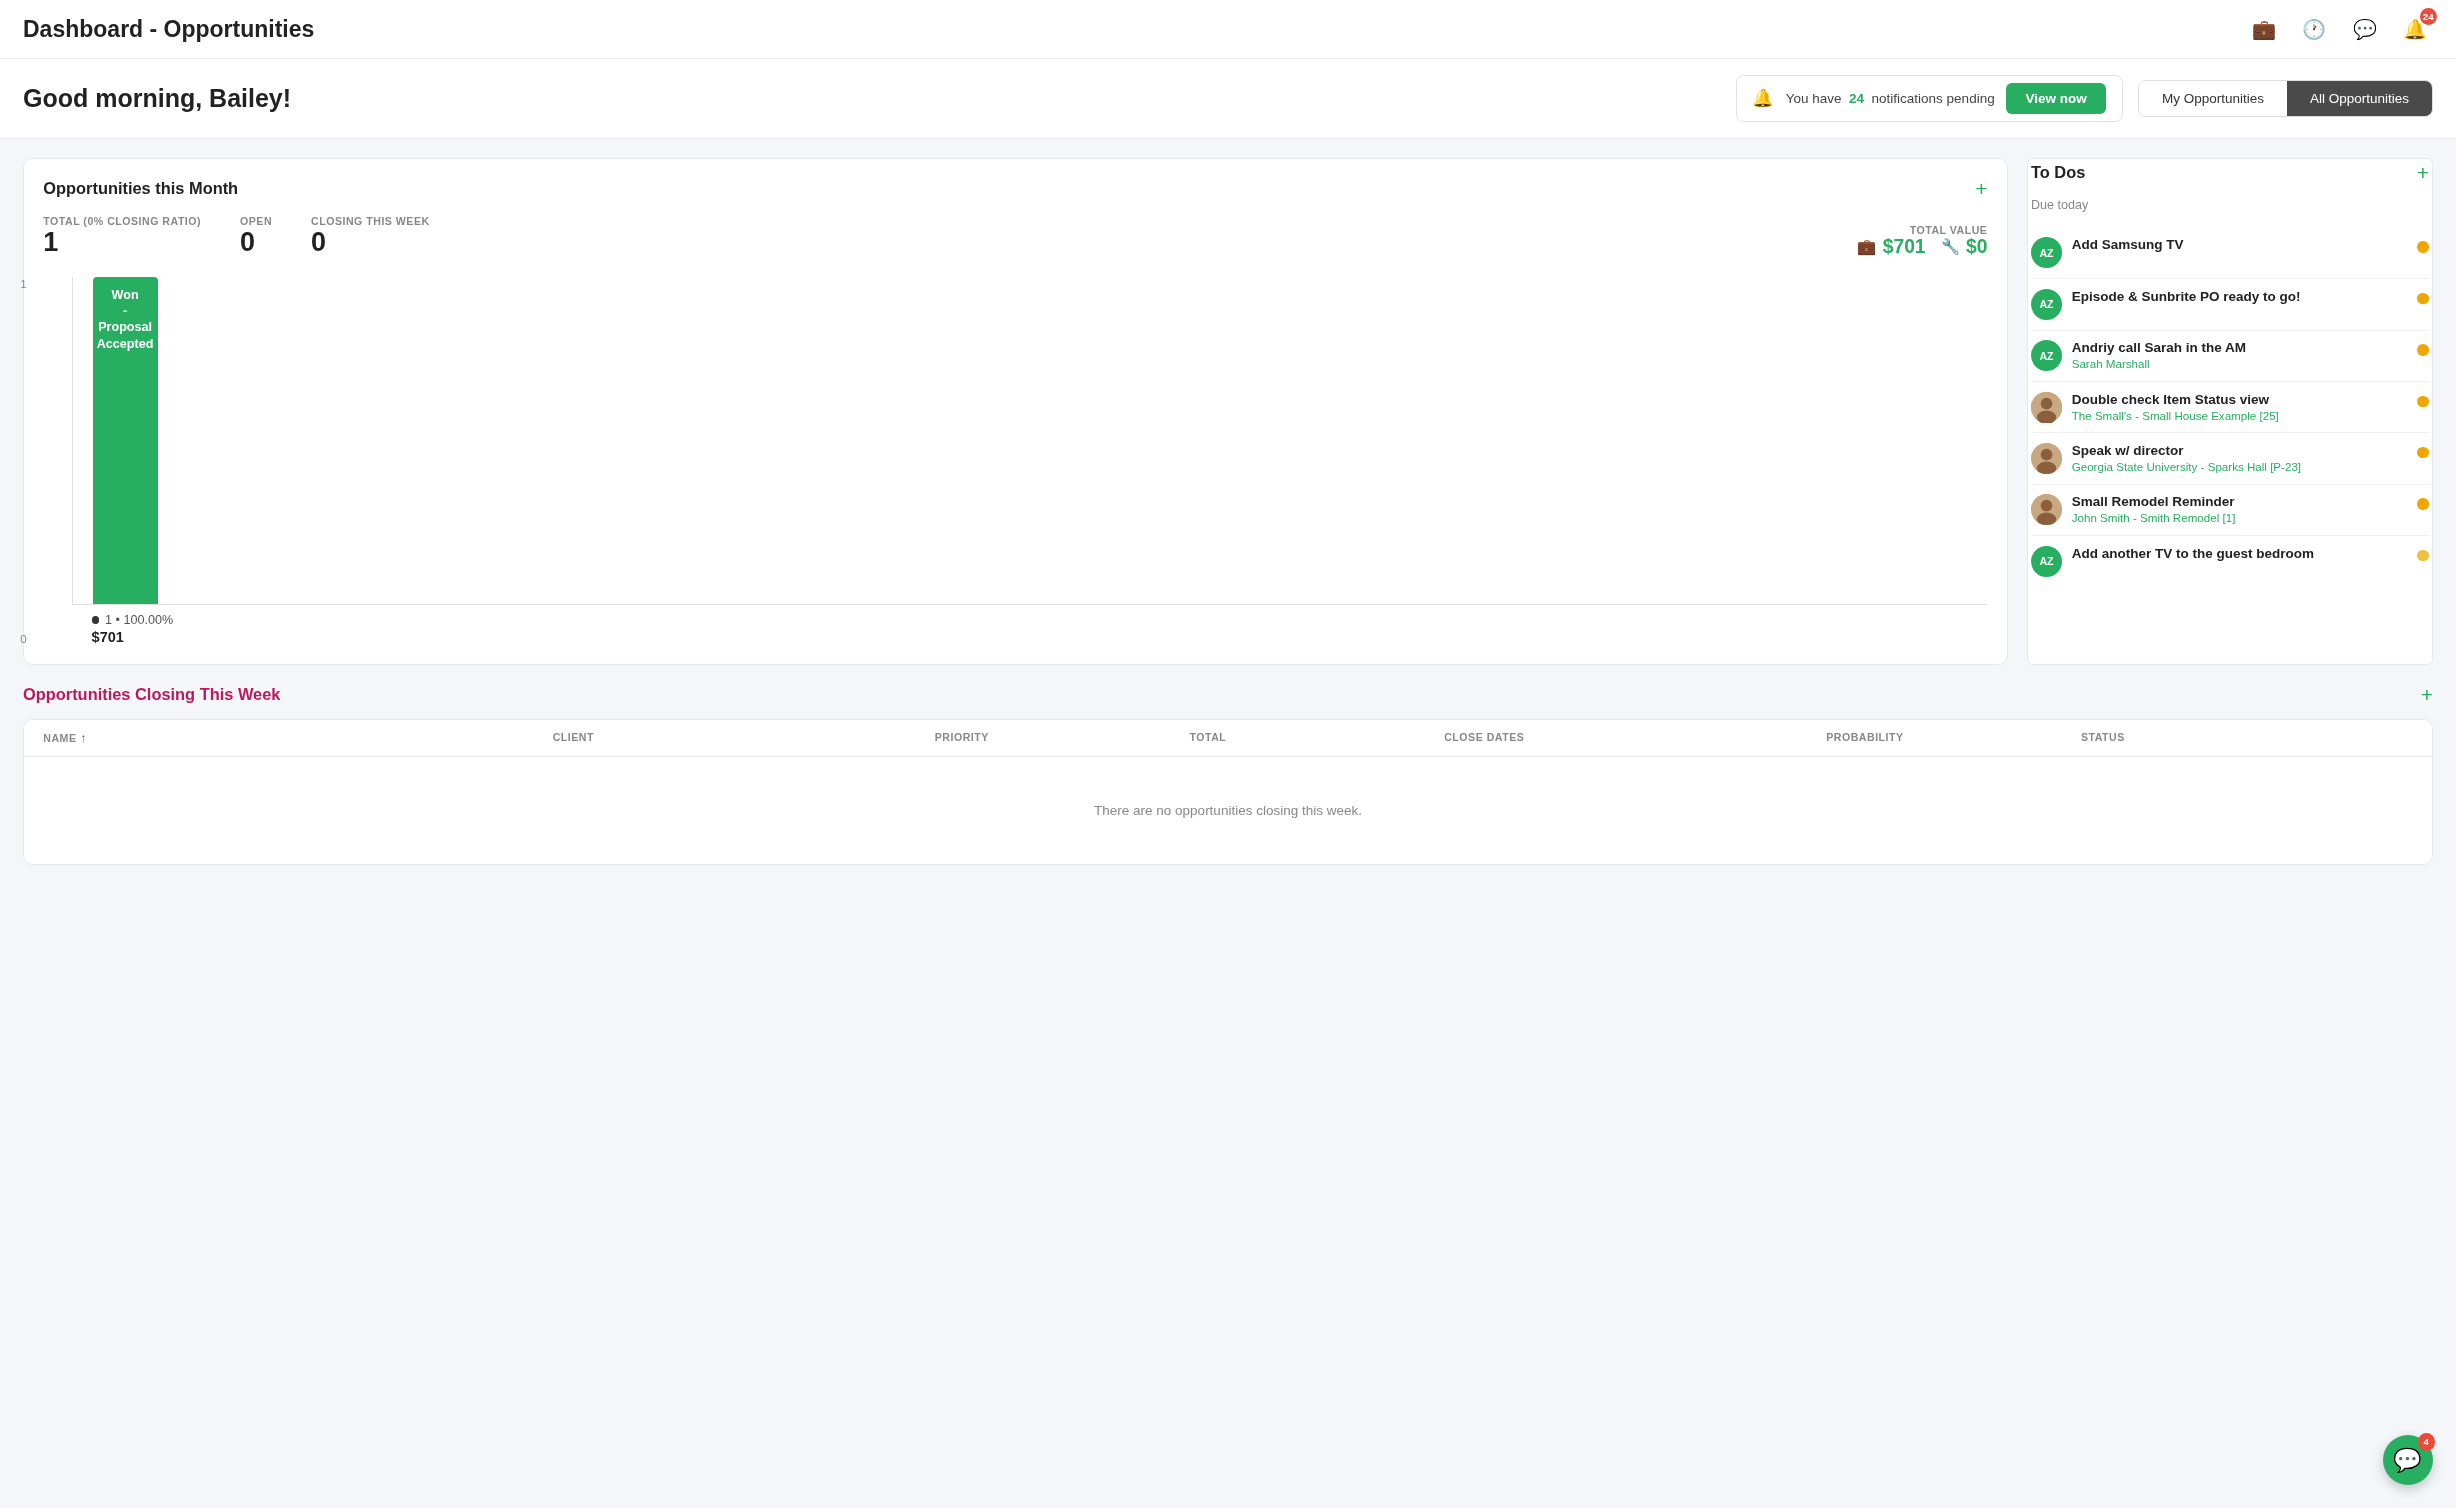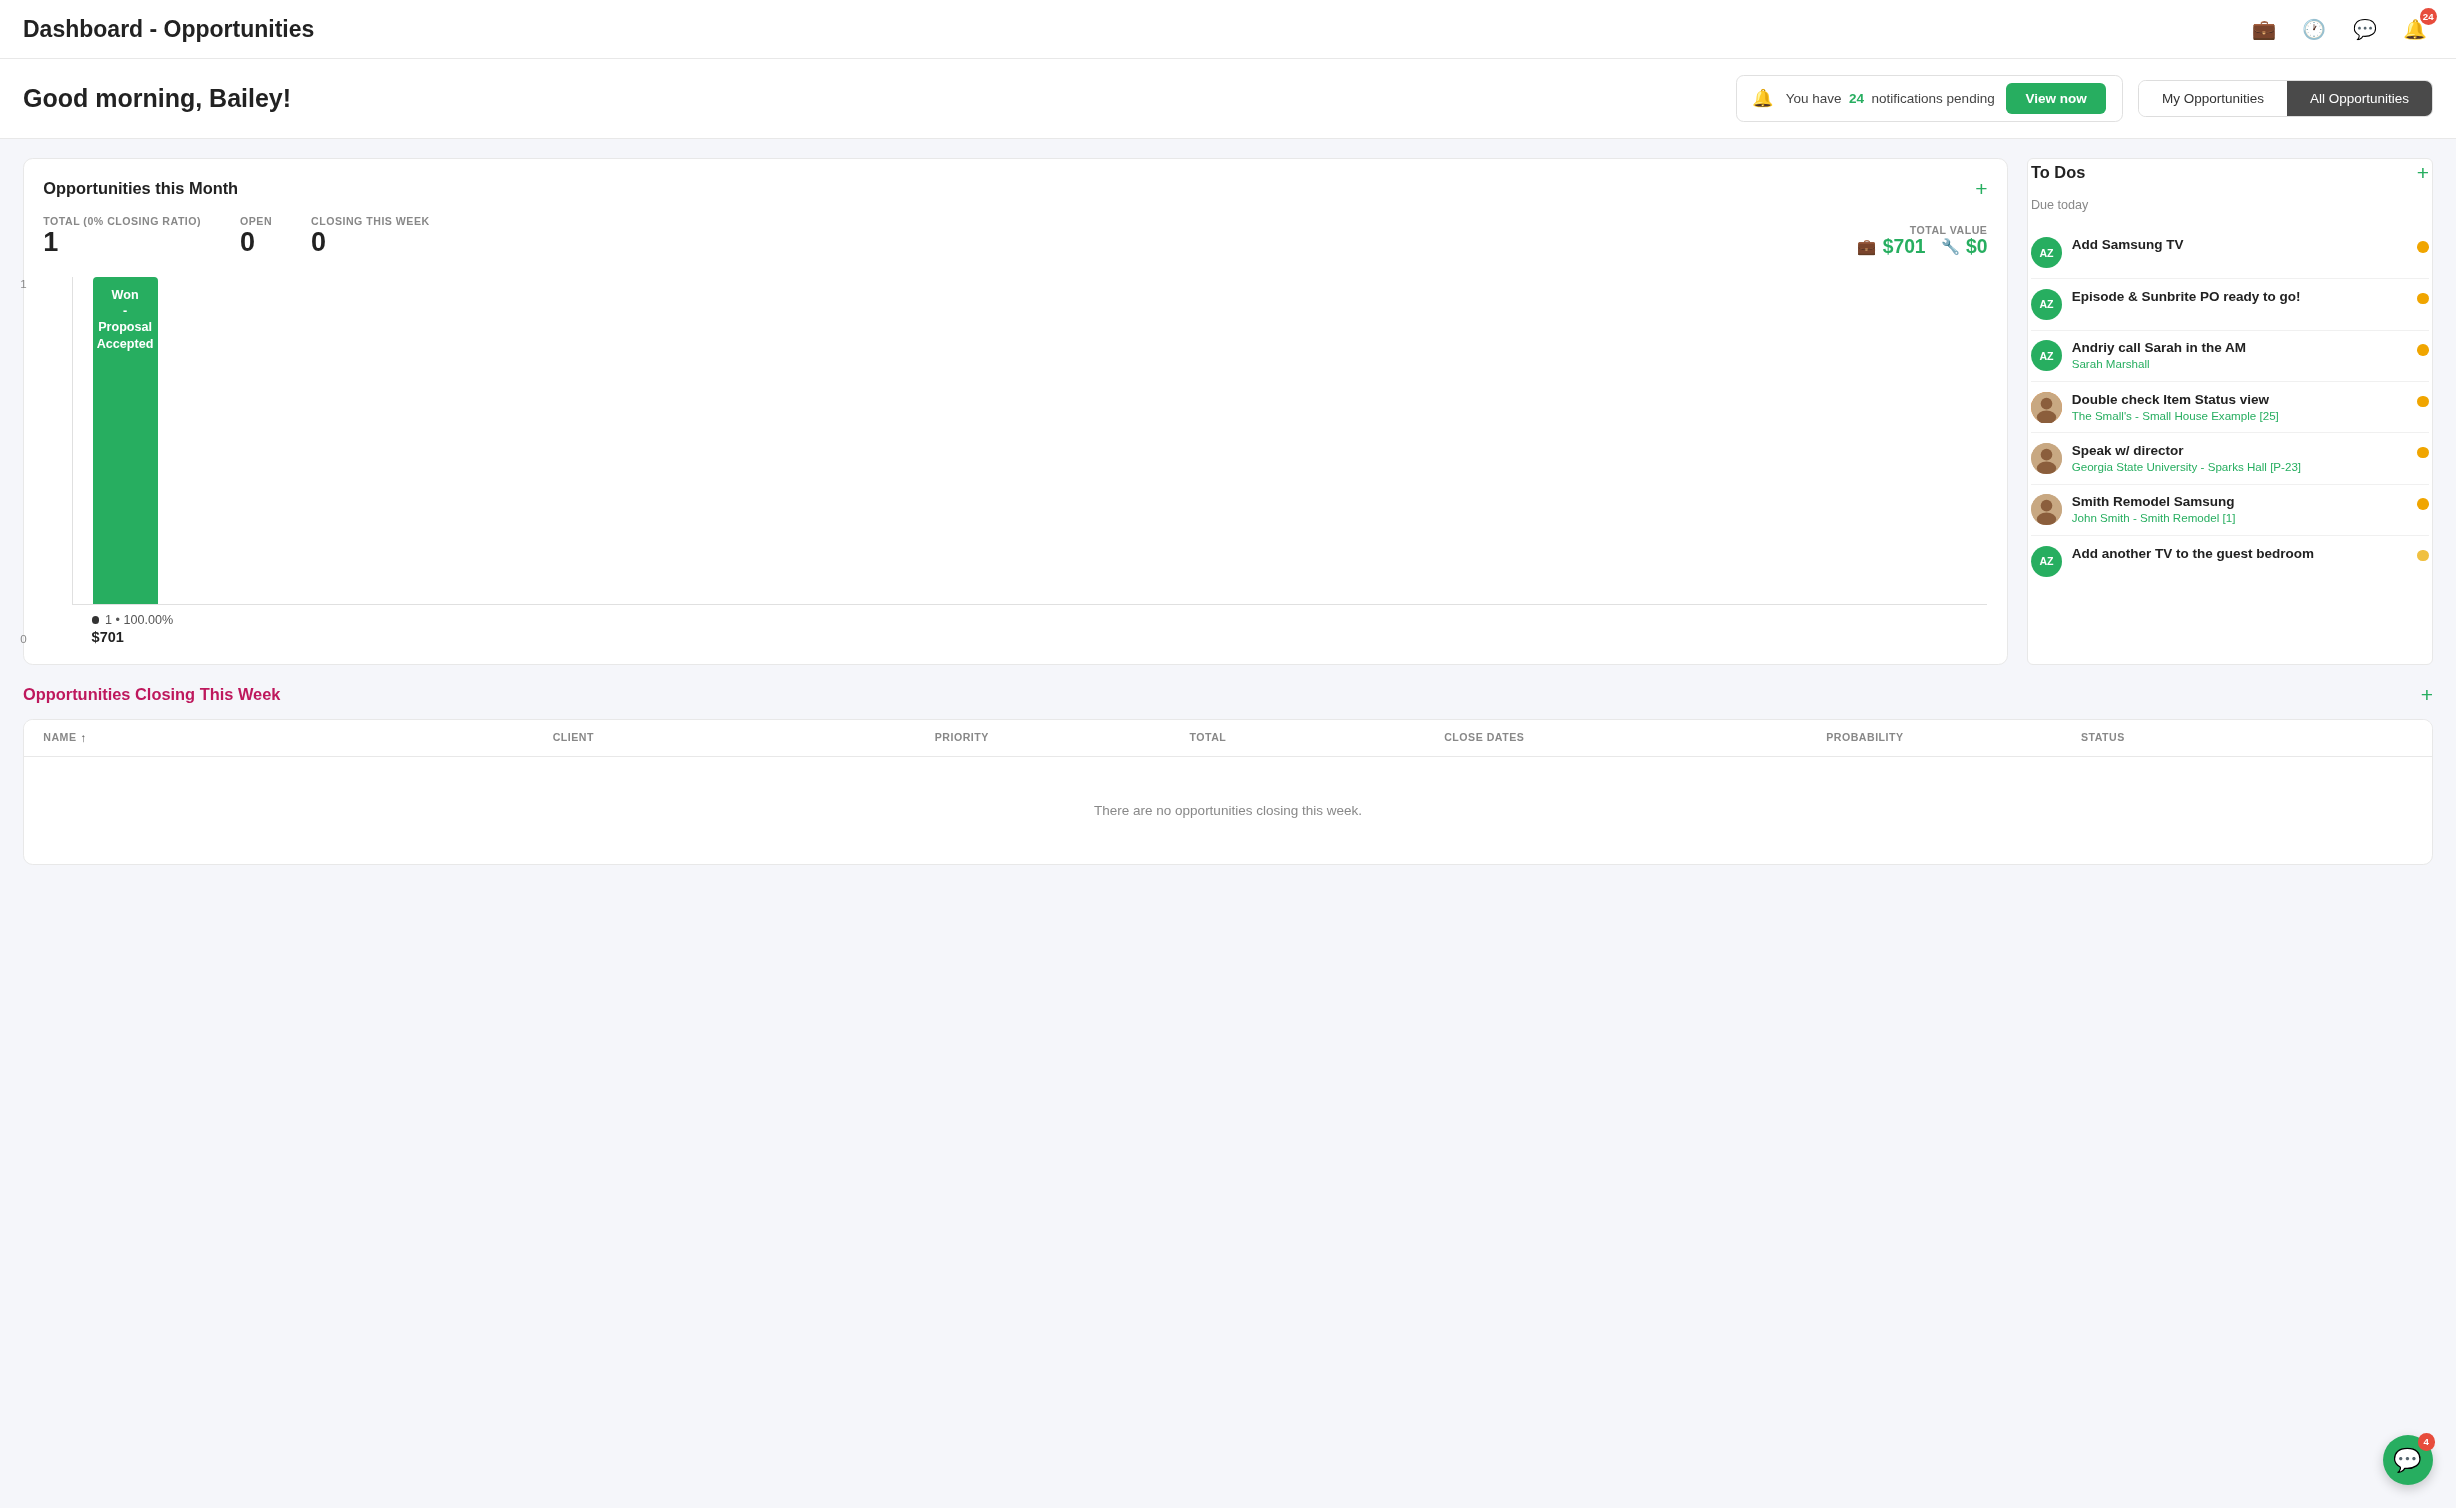--- a/index.html
+++ b/index.html
@@ -341,20 +341,21 @@
     }
     .th {
       font-size: 10.6px;
       font-weight: 700;
       color: #888;
       text-transform: uppercase;
       letter-spacing: 0.5px;
     }
     .th.with-sort {
       display: flex;
+      align-items: center;
       gap: 3.9px;
     }
     .sort-arrow { font-size: 11.6px; color: #555; }
     .table-empty {
       padding: 46px;
       text-align: center;
       color: #888;
       font-size: 13.5px;
     }
 
@@ -547,21 +548,21 @@
 
       <div class="todo-item">
         <div class="todo-avatar" style="background:#c8a882; overflow:hidden; padding:0;">
           <svg width="31" height="31" viewBox="0 0 32 32">
               <circle cx="16" cy="16" r="16" fill="#c8a882"></circle>
               <circle cx="16" cy="12" r="6" fill="#8b5e3c"></circle>
               <ellipse cx="16" cy="26" rx="10" ry="7" fill="#8b5e3c"></ellipse>
             </svg>
         </div>
         <div class="todo-content">
-          <div class="todo-title">Smith Remodel Samsung</div>
+          <div class="todo-title">Small Remodel Reminder</div>
           <div class="todo-sub">John Smith - Smith Remodel [1]</div>
         </div>
         <div class="todo-dot"></div>
       </div>
 
 
       <div class="todo-item">
         <div class="todo-avatar" style="background:#27ae60;">AZ</div>
         <div class="todo-content">
           <div class="todo-title">Add another TV to the guest bedroom</div>

